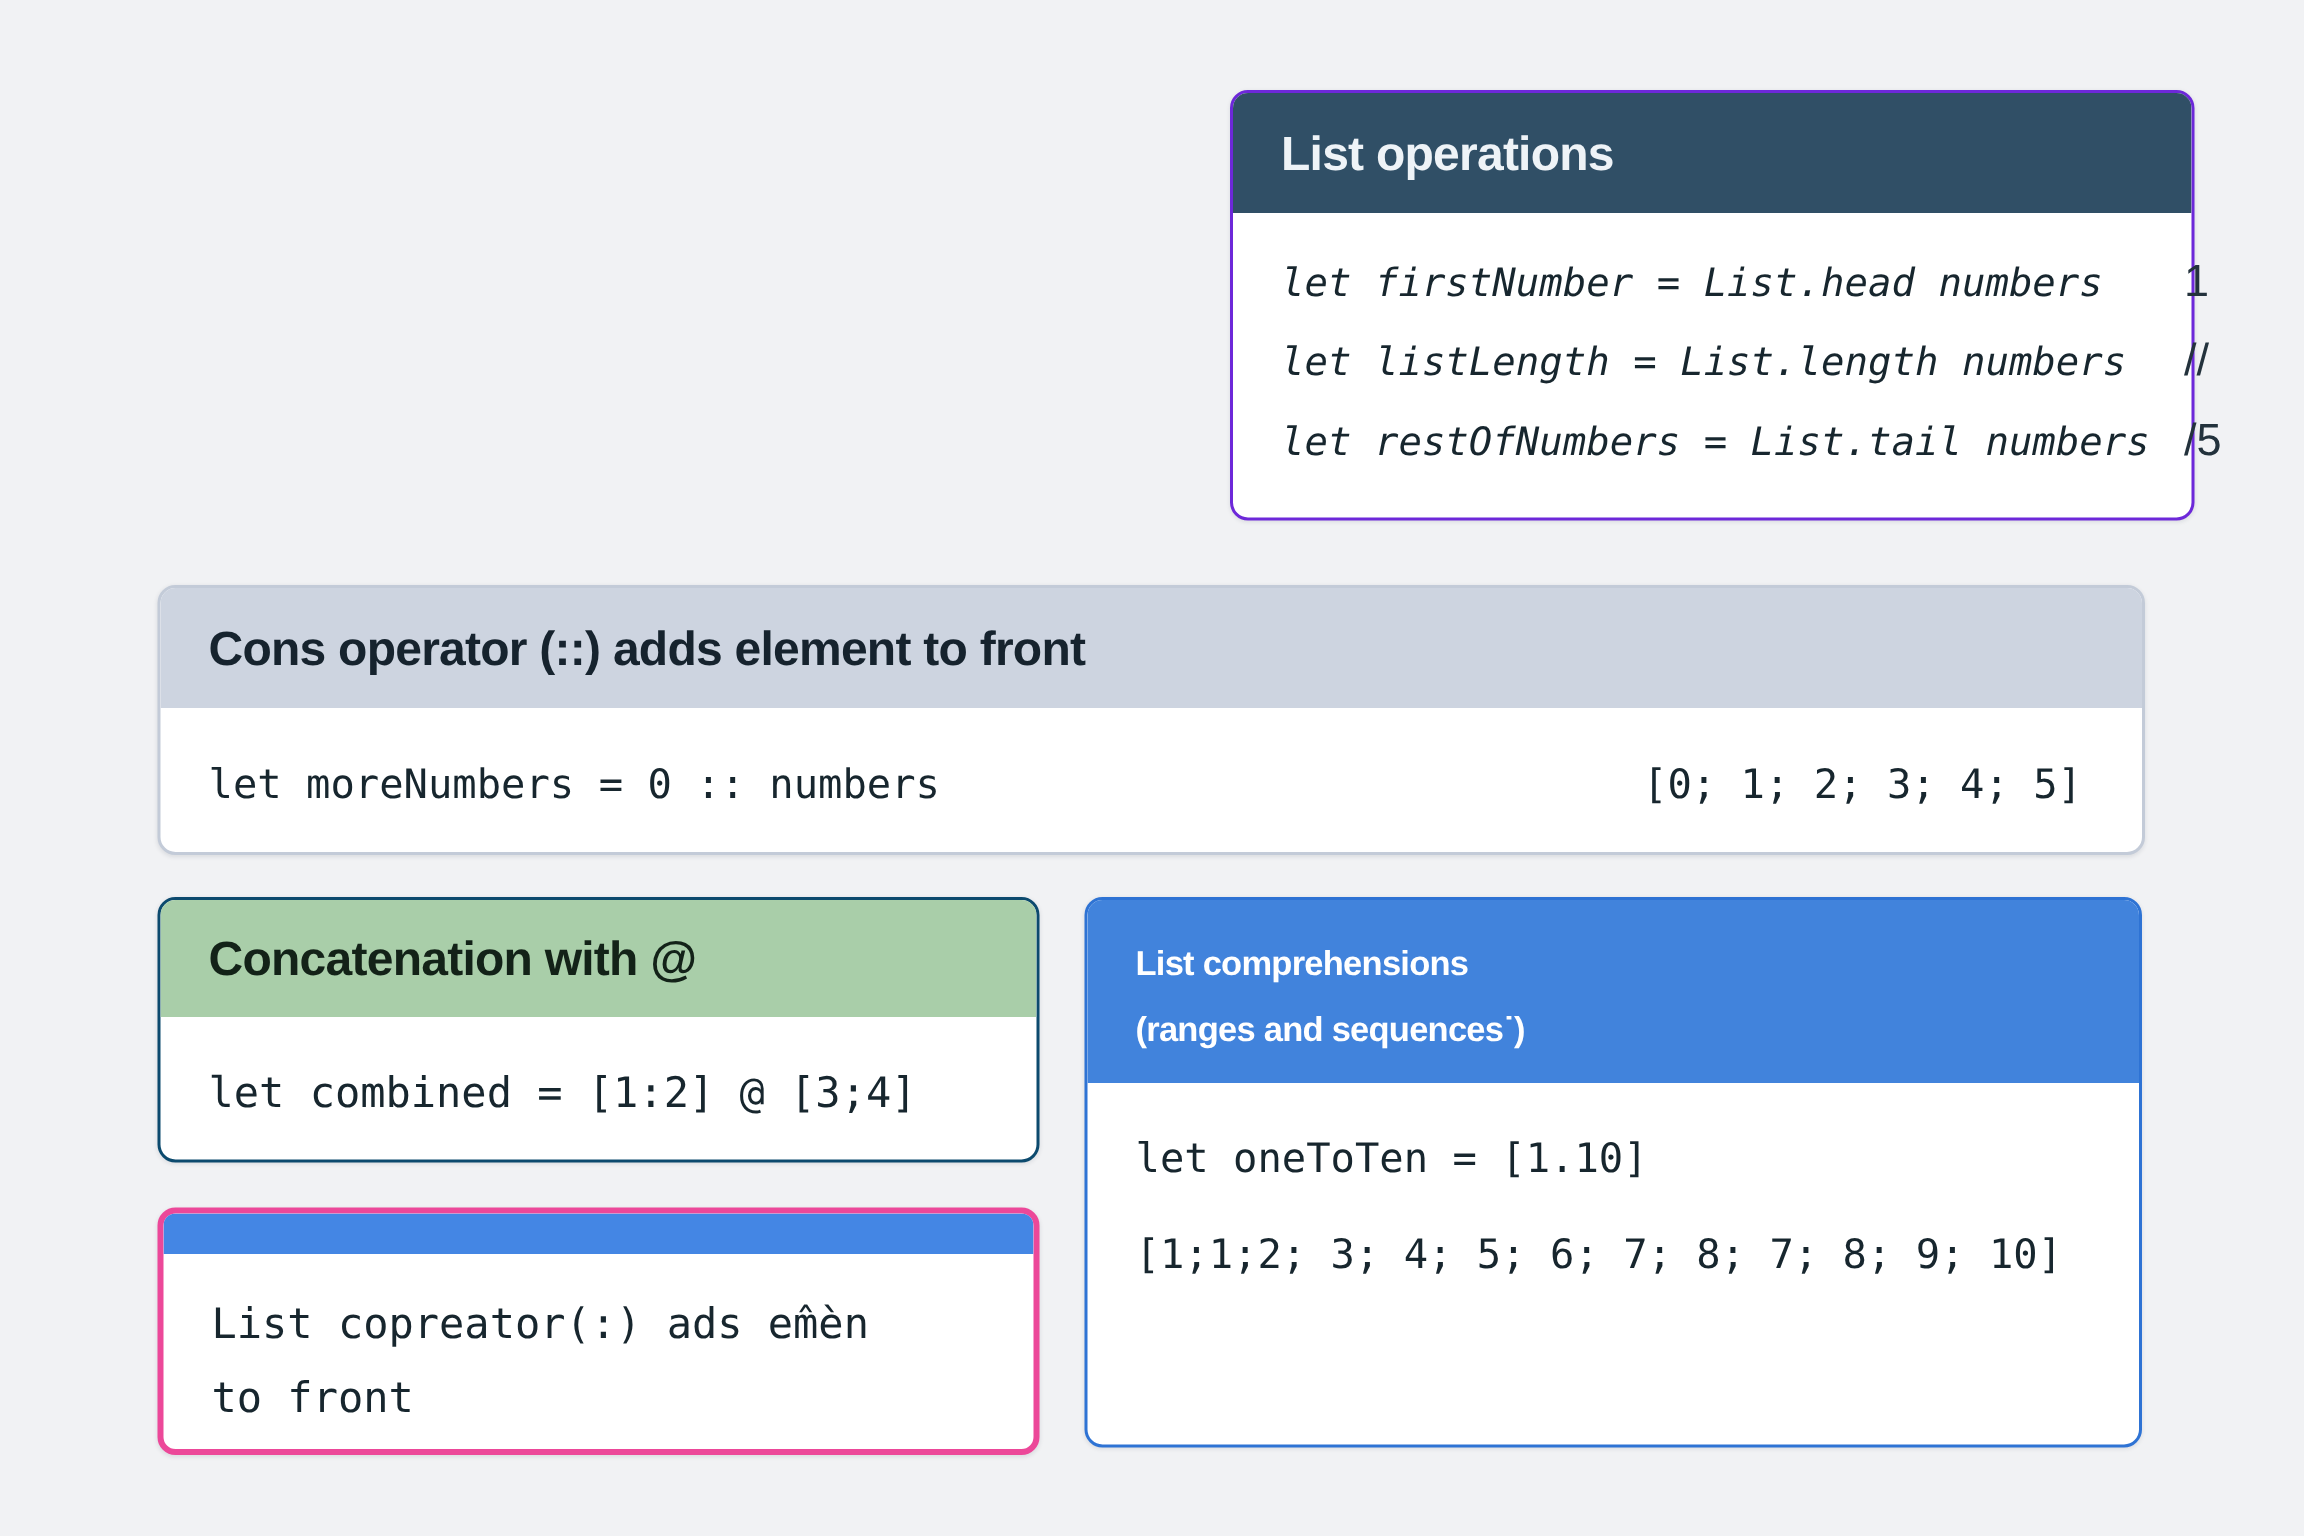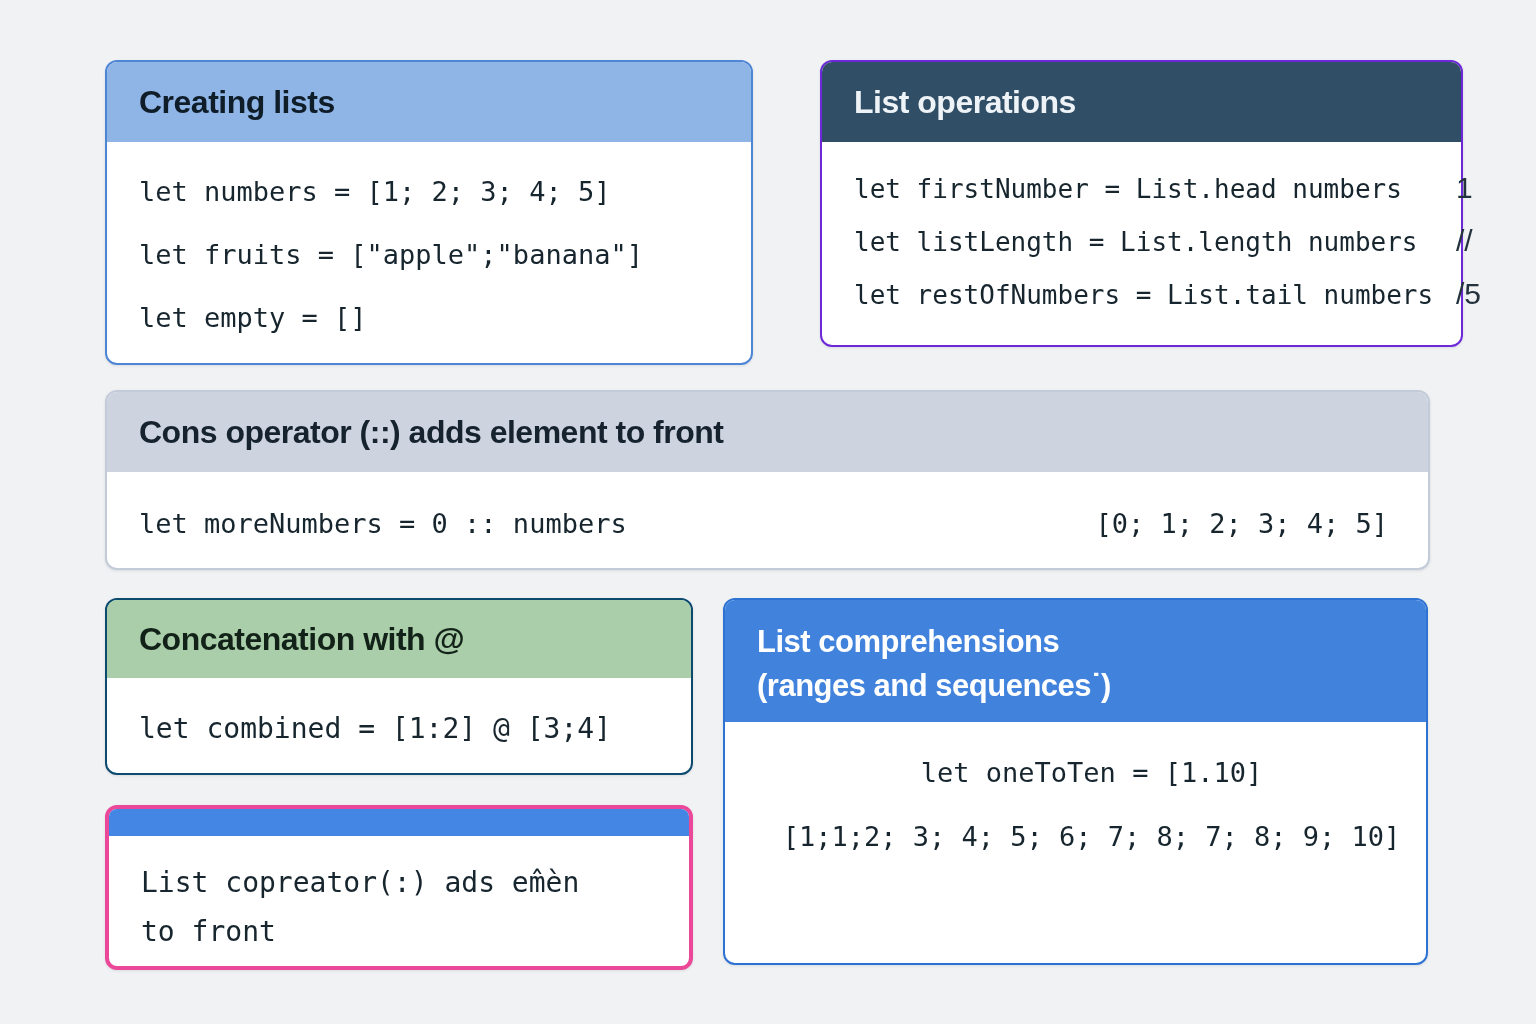--- a/index.html
+++ b/index.html
@@ -41,21 +41,21 @@
   #card-creating { left:105px; top:60px; width:648px; height:305px; border:2px solid #4e86d6; }
   #card-creating .card-header { height:80px; background:#8fb4e6; }
   #card-creating .card-title { line-height:80px; color:#0f1d29; }
   #card-creating .card-body { padding-top:18px; }
   #card-creating .code-line { line-height:63px; }
 
   
   #card-operations { left:810px; top:60px; width:643px; height:287px; border:2px solid #6d28d9;margin-left:10px; }
   #card-operations .card-header { height:80px; background:#304f66; }
   #card-operations .card-title { line-height:80px; color:#eef3f7; }
-  #card-operations .card-body { padding-top:21px; }
+  #card-operations .card-body { padding-top:21px;font-style:italic; }
   #card-operations .code-line { line-height:53px; font-size:26px; }
 
   
   #results-col {
     position:absolute; left:1456px; top:161px;
     font-size:30px; color:#23323c;
   }
   #results-col .result-line { line-height:53px; white-space:pre; }
 
   
@@ -80,41 +80,31 @@
   #card-note { left:105px; top:805px; width:588px; height:165px; border:4px solid #ec4899; }
   #card-note .card-header { height:27px; background:#4486e4; }
   #card-note .card-body { padding-top:22px; }
   #card-note .code-line { line-height:49px; font-size:28px; }
 
   
   #card-comprehensions { left:723px; top:598px; width:705px; height:367px; border:2px solid #2e73d4; }
   #card-comprehensions .card-header { height:122px; background:#4183dc; }
   #card-comprehensions .comp-title {
     margin:0; padding:20px 0 0 32px;
-    font-weight:700; font-size:31px; line-height:44px;
+    font-weight:700; font-size:23px; line-height:44px;
     letter-spacing:-0.5px; color:#ffffff;
   }
   #card-comprehensions .card-body { padding-top:19px; }
-  #card-comprehensions .code-line { line-height:64px;text-align:center; }
+  #card-comprehensions .code-line { line-height:64px; }
 </style>
 </head>
 <body>
 
 <div class="page">
 
-  <section class="card" id="card-creating">
-    <header class="card-header">
-      <h2 class="card-title">Creating lists</h2>
-    </header>
-    <div class="card-body">
-      <div class="code-line">let numbers = [1; 2; 3; 4; 5]</div>
-      <div class="code-line">let fruits = ["apple";"banana"]</div>
-      <div class="code-line">let empty = []</div>
-    </div>
-  </section>
 
   <section class="card" id="card-operations">
     <header class="card-header">
       <h2 class="card-title">List operations</h2>
     </header>
     <div class="card-body">
       <div class="code-line">let firstNumber = List.head numbers</div>
       <div class="code-line">let listLength = List.length numbers</div>
       <div class="code-line">let restOfNumbers = List.tail numbers</div>
     </div>

